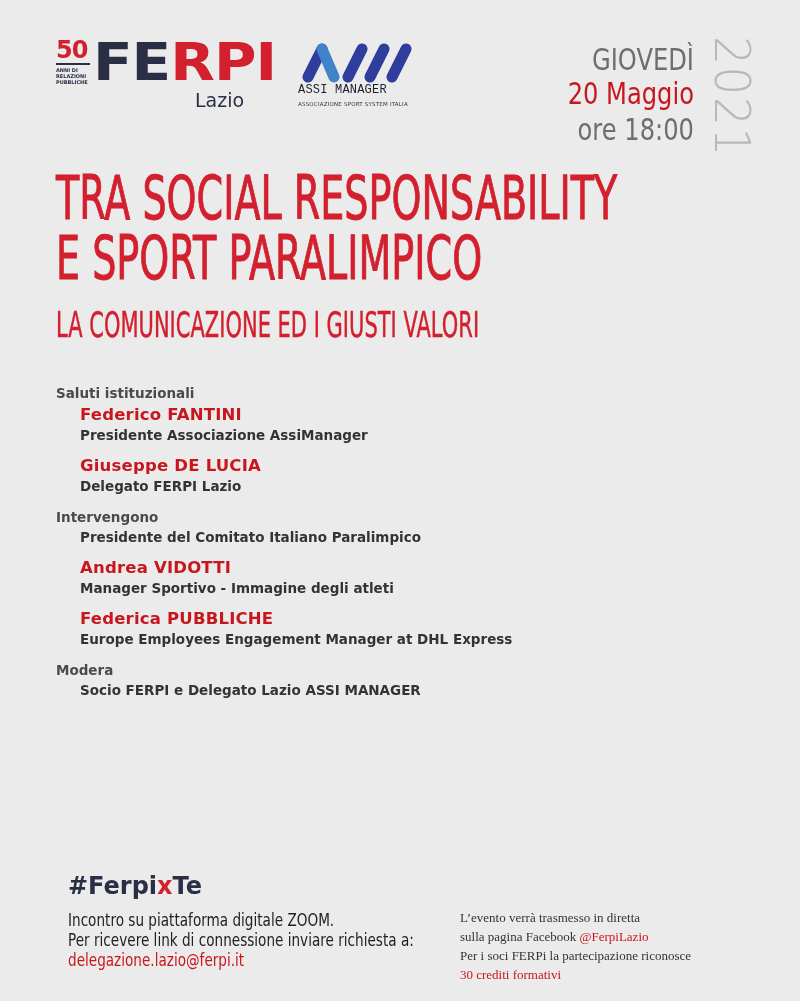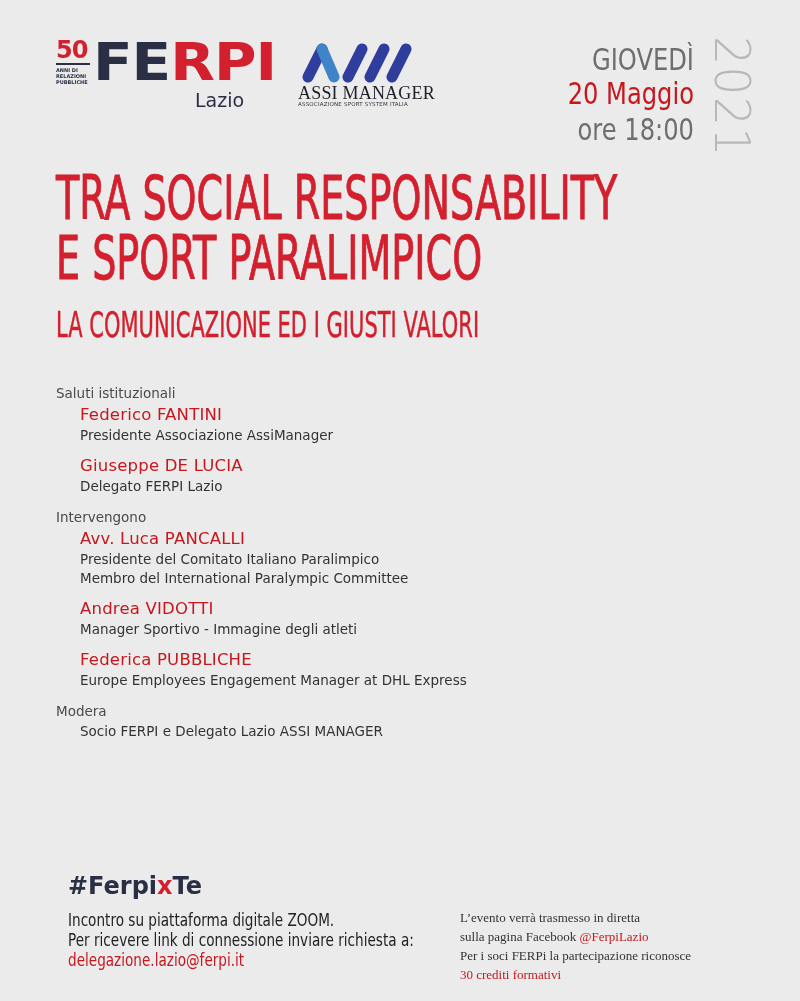--- a/index.html
+++ b/index.html
@@ -15,39 +15,39 @@
   .ferpi-50 { left: 56px; top: 38px; font-family: "DejaVu Sans", sans-serif; font-weight: bold; font-size: 24px; color: #d3202e; letter-spacing: -1px; line-height: 24px; text-align: center; }
   .ferpi-50-rule { left: 56px; top: 63px; width: 34px; height: 2px; background: #2a2f45; }
   .ferpi-anni { left: 56px; top: 67px; font-family: "DejaVu Sans", sans-serif; font-weight: bold; font-size: 5px; line-height: 6px; color: #2a2f45; width: 40px; }
   .ferpi-word { left: 93px; top: 37px; font-family: "DejaVu Sans", sans-serif; font-weight: bold; font-size: 58px; line-height: 58px; letter-spacing: -1px; transform: scaleY(0.88); transform-origin: top left; }
   .ferpi-word .dark { color: #2a2f45; }
   .ferpi-word .red { color: #d3202e; }
   .ferpi-lazio { left: 195px; top: 89px; font-family: "DejaVu Sans", sans-serif; font-size: 19px; color: #2a2f45; }
 
   
   .assi-mark { left: 300px; top: 41px; width: 120px; height: 42px; }
-  .assi-name { left: 298px; top: 83px; font-family: Liberation Serif, serif; font-size: 18px; color: #1f1f2a; letter-spacing: 0.2px; }
+  .assi-name { left: 298px; top: 83px; font-family: Liberation Mono, monospace; font-size: 12px; color: #1f1f2a; letter-spacing: 0.2px; }
   .assi-sub { left: 298px; top: 101px; font-family: "DejaVu Sans", sans-serif; font-size: 5.5px; color: #333; letter-spacing: 0.2px; }
 
   
   .date-block { right: 106px; top: 42px; text-align: right; font-family: "DejaVu Sans", sans-serif; }
   .date-day { font-size: 31px; color: #6e6e6e; line-height: 34px; transform: scaleX(0.78); transform-origin: right; }
   .date-date { font-size: 31px; color: #c8161d; line-height: 34px; transform: scaleX(0.78); transform-origin: right; }
   .date-time { font-size: 31px; color: #6e6e6e; line-height: 38px; transform: scaleX(0.78); transform-origin: right; }
   .date-year { left: 706px; top: 44px; width: 52px; height: 106px; }
   .date-year span { position: absolute; left: 50%; top: 50%; transform: translate(-50%, -50%) rotate(90deg) scaleX(0.9); font-family: "DejaVu Sans", sans-serif; font-size: 50px; color: #b8b8b8; white-space: nowrap; letter-spacing: 2px; font-weight: 300; }
 
   
   .title1, .title2, .title3 { left: 56px; color: #d3202e; font-family: "DejaVu Sans", sans-serif; white-space: nowrap; transform-origin: left top; }
   .title1 { top: 166px; font-size: 60px; line-height: 64px; transform: scaleX(0.635); font-weight: normal; -webkit-text-stroke: 1px #d3202e; }
   .title2 { top: 226px; font-size: 60px; line-height: 64px; transform: scaleX(0.635); -webkit-text-stroke: 1px #d3202e; }
   .title3 { top: 306px; font-size: 35px; line-height: 38px; transform: scaleX(0.6); -webkit-text-stroke: 0.5px #d3202e; }
 
   
-  .program { left: 56px; top: 384px; width: 520px; font-family: "DejaVu Sans", sans-serif; }
+  .program { left: 56px; top: 384px; width: 520px; font-family: "DejaVu Sans", sans-serif; font-weight: bold; }
   .section-label { font-size: 13.5px; color: #4a4a4a; line-height: 18px; }
   .speaker { margin-left: 24px; margin-top: 2px; }
   .speaker + .speaker { margin-top: 10px; }
   .speaker-name { font-size: 16.5px; color: #c8161d; line-height: 22px; letter-spacing: 0.2px; }
   .speaker-role { font-size: 13.5px; color: #333; line-height: 19px; }
   .section { margin-bottom: 12px; }
 
   
   .hashtag { left: 68px; top: 872px; font-family: "DejaVu Sans", sans-serif; font-weight: bold; font-size: 24px; color: #2a2f45; }
   .hashtag .x { color: #d3202e; }
@@ -101,23 +101,21 @@
     </div>
     <div class="speaker">
       <div class="speaker-name">Giuseppe DE LUCIA</div>
       <div class="speaker-role">Delegato FERPI Lazio</div>
     </div>
   </div>
 
   <div class="section">
     <div class="section-label">Intervengono</div>
     <div class="speaker">
-      <div class="speaker-name">Avv. Luca PANCALLI</div>
       <div class="speaker-role">Presidente del Comitato Italiano Paralimpico</div>
-      <div class="speaker-role">Membro del International Paralympic Committee</div>
     </div>
     <div class="speaker">
       <div class="speaker-name">Andrea VIDOTTI</div>
       <div class="speaker-role">Manager Sportivo - Immagine degli atleti</div>
     </div>
     <div class="speaker">
       <div class="speaker-name">Federica PUBBLICHE</div>
       <div class="speaker-role">Europe Employees Engagement Manager at DHL Express</div>
     </div>
   </div>

